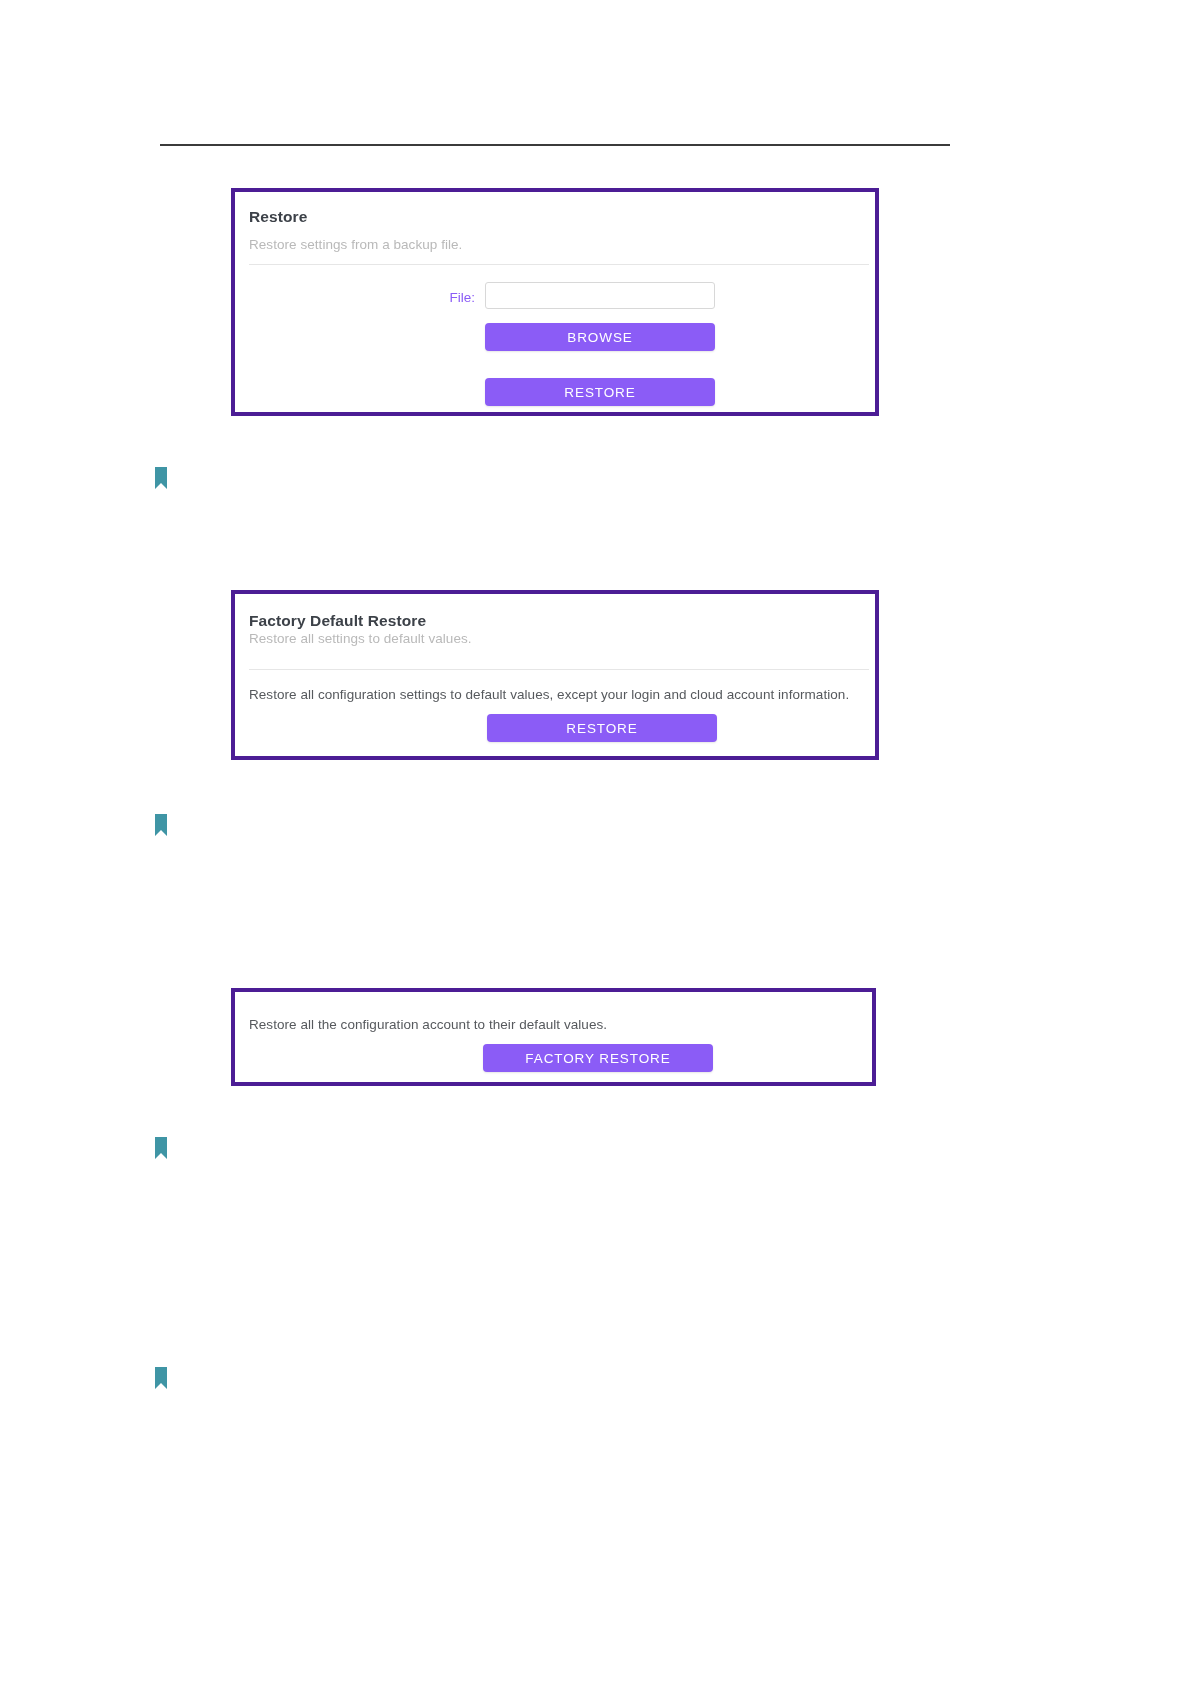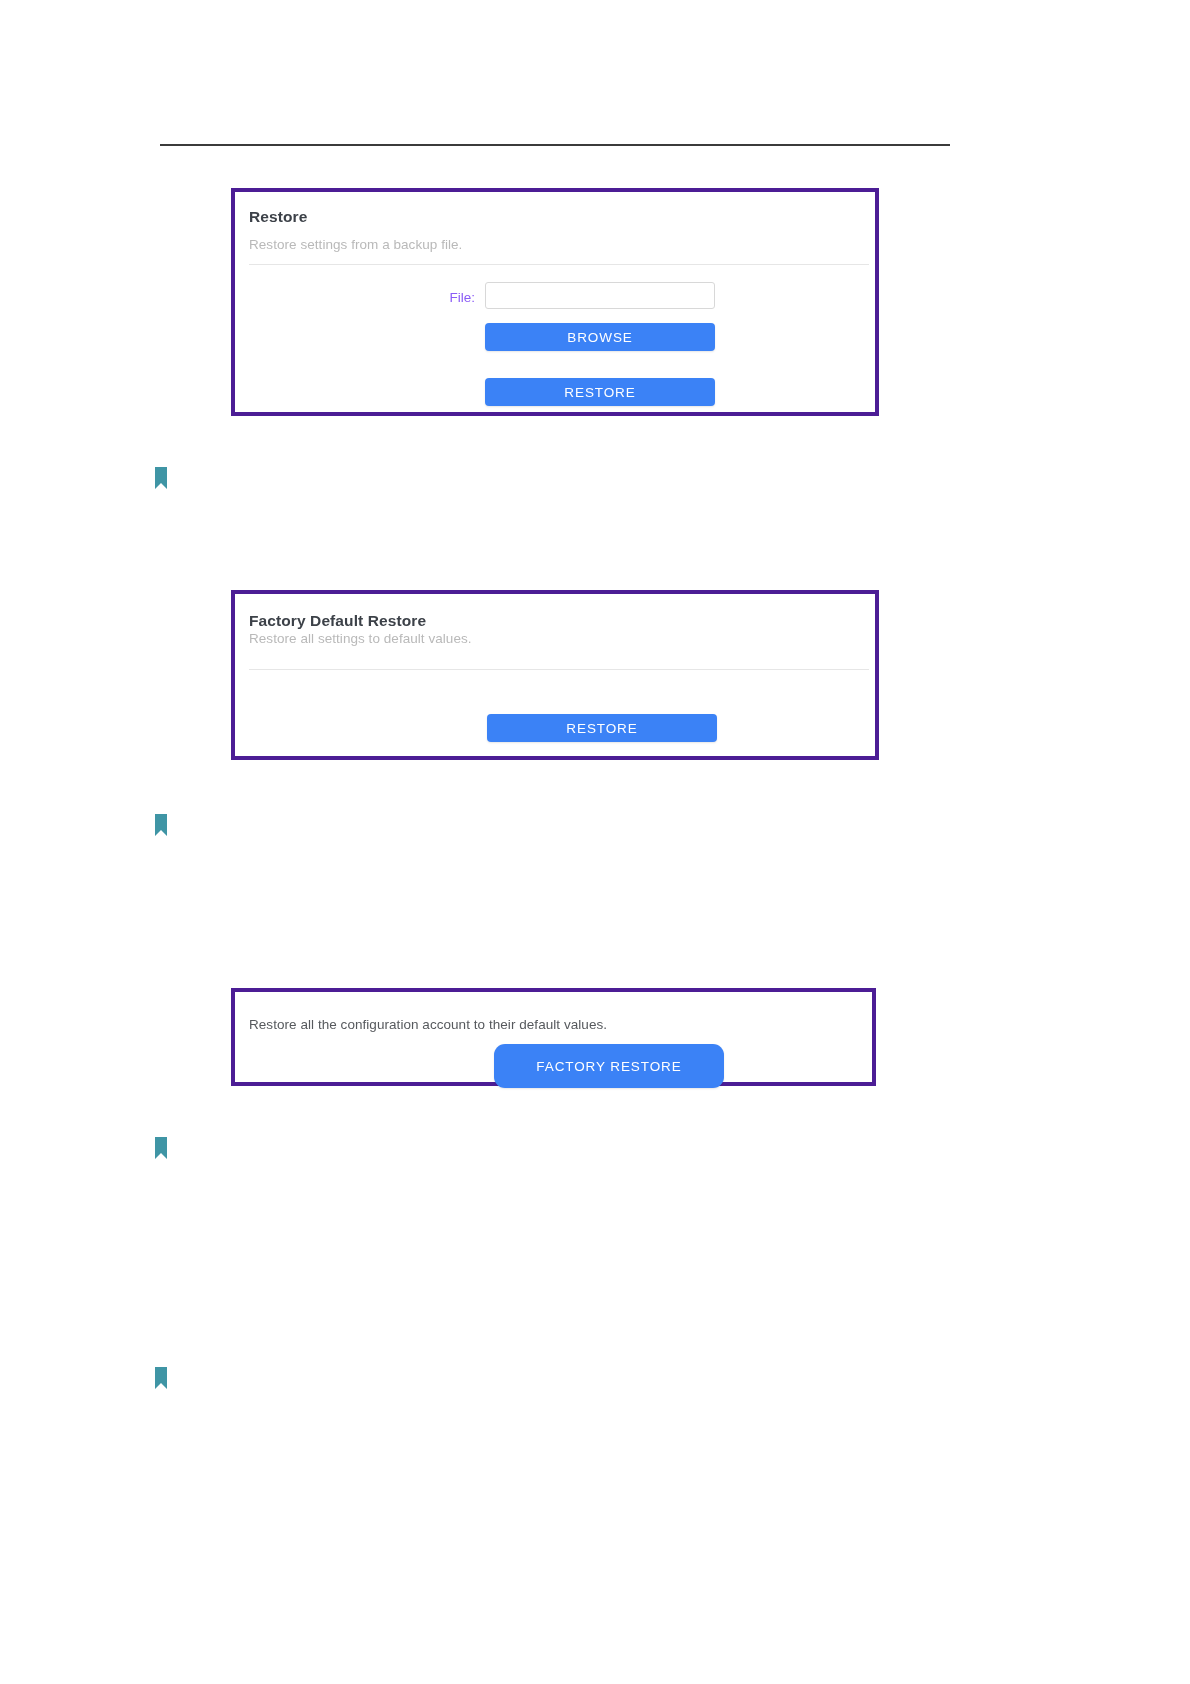--- a/index.html
+++ b/index.html
@@ -51,21 +51,21 @@
     font-size: 13.5px;
     color: #56595d;
     letter-spacing: 0.05px;
   }
 
   
   .btn {
     box-sizing: border-box;
     border: none;
     border-radius: 4px;
-    background: #3b82f6;
+    background: #8b5cf6;
     color: #ffffff;
     font-family: "Liberation Sans", sans-serif;
     font-size: 13.5px;
     letter-spacing: 0.9px;
     text-align: center;
     cursor: pointer;
     display: flex;
     align-items: center;
     justify-content: center;
     box-shadow: 0 1px 2px rgba(0,0,0,0.10);
@@ -111,21 +111,21 @@
   #panel-factory-default { left: 231px; top: 590px; width: 648px; height: 170px; padding-left: 9px; }
   #panel-factory-default .panel-title { position: absolute; left: 14px; top: 18px; }
   #panel-factory-default .panel-sub   { position: absolute; left: 14px; top: 37px; }
   #panel-factory-default .panel-divider { position: absolute; left: 14px; top: 75px; width: 620px; }
   #factory-default-desc { position: absolute; left: 14px; top: 93px; }
   #factory-default-btn { position: absolute; left: 252px; top: 120px; width: 230px; height: 28px; }
 
   
   #panel-factory-restore { left: 231px; top: 988px; width: 645px; height: 98px; }
   #factory-restore-desc { position: absolute; left: 14px; top: 25px; }
-  #factory-restore-btn { position: absolute; left: 259px; top: 52px; width: 230px; height: 44px; border-radius: 11px; }
+  #factory-restore-btn { position: absolute; left: 248px; top: 52px; width: 230px; height: 28px; }
 </style>
 </head>
 <body>
 
 <div class="page-rule"></div>
 
 <div class="panel" id="panel-restore">
   <div class="panel-title">Restore</div>
   <div class="panel-sub">Restore settings from a backup file.</div>
   <div class="panel-divider"></div>
@@ -140,20 +140,21 @@
 <div class="note-marker" style="left:153px; top:466px;">
   <svg width="16" height="24" viewBox="0 0 16 24">
     <path d="M2 1 H14 V23 L8 17 L2 23 Z" fill="#3f95a5"></path>
   </svg>
 </div>
 
 <div class="panel" id="panel-factory-default">
   <div class="panel-title">Factory Default Restore</div>
   <div class="panel-sub">Restore all settings to default values.</div>
   <div class="panel-divider"></div>
+  <div class="panel-body-text" id="factory-default-desc">Restore all configuration settings to default values, except your login and cloud account information.</div>
   <div class="btn" id="factory-default-btn">RESTORE</div>
 </div>
 
 <div class="note-marker" style="left:153px; top:813px;">
   <svg width="16" height="24" viewBox="0 0 16 24">
     <path d="M2 1 H14 V23 L8 17 L2 23 Z" fill="#3f95a5"></path>
   </svg>
 </div>
 
 <div class="panel" id="panel-factory-restore">

